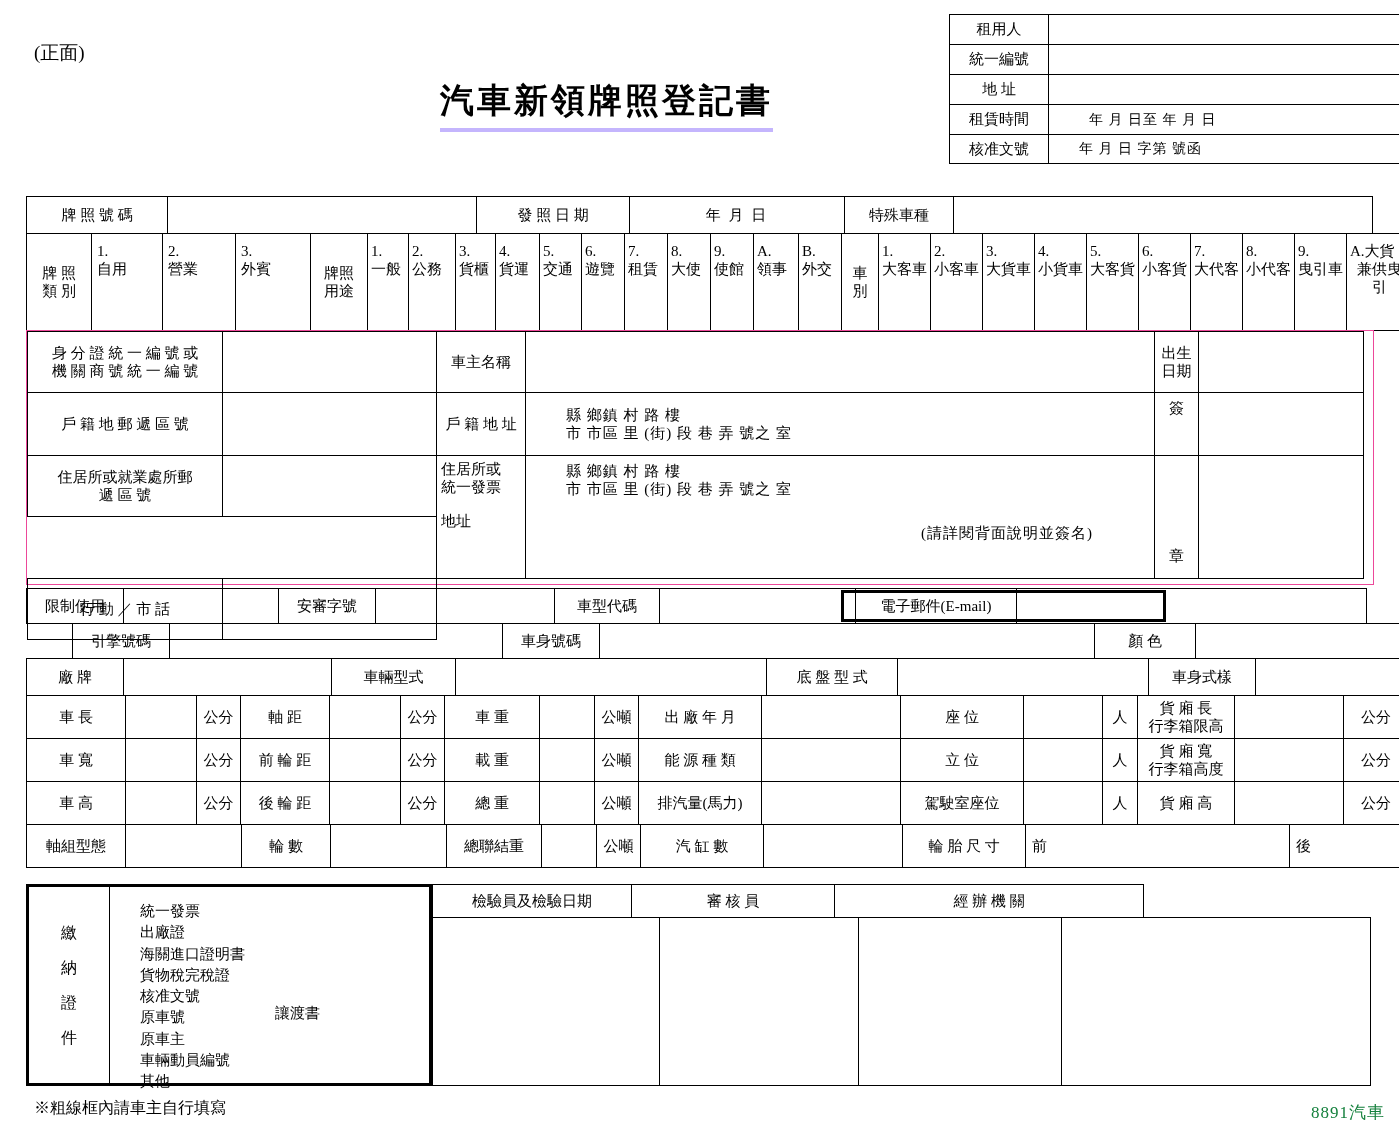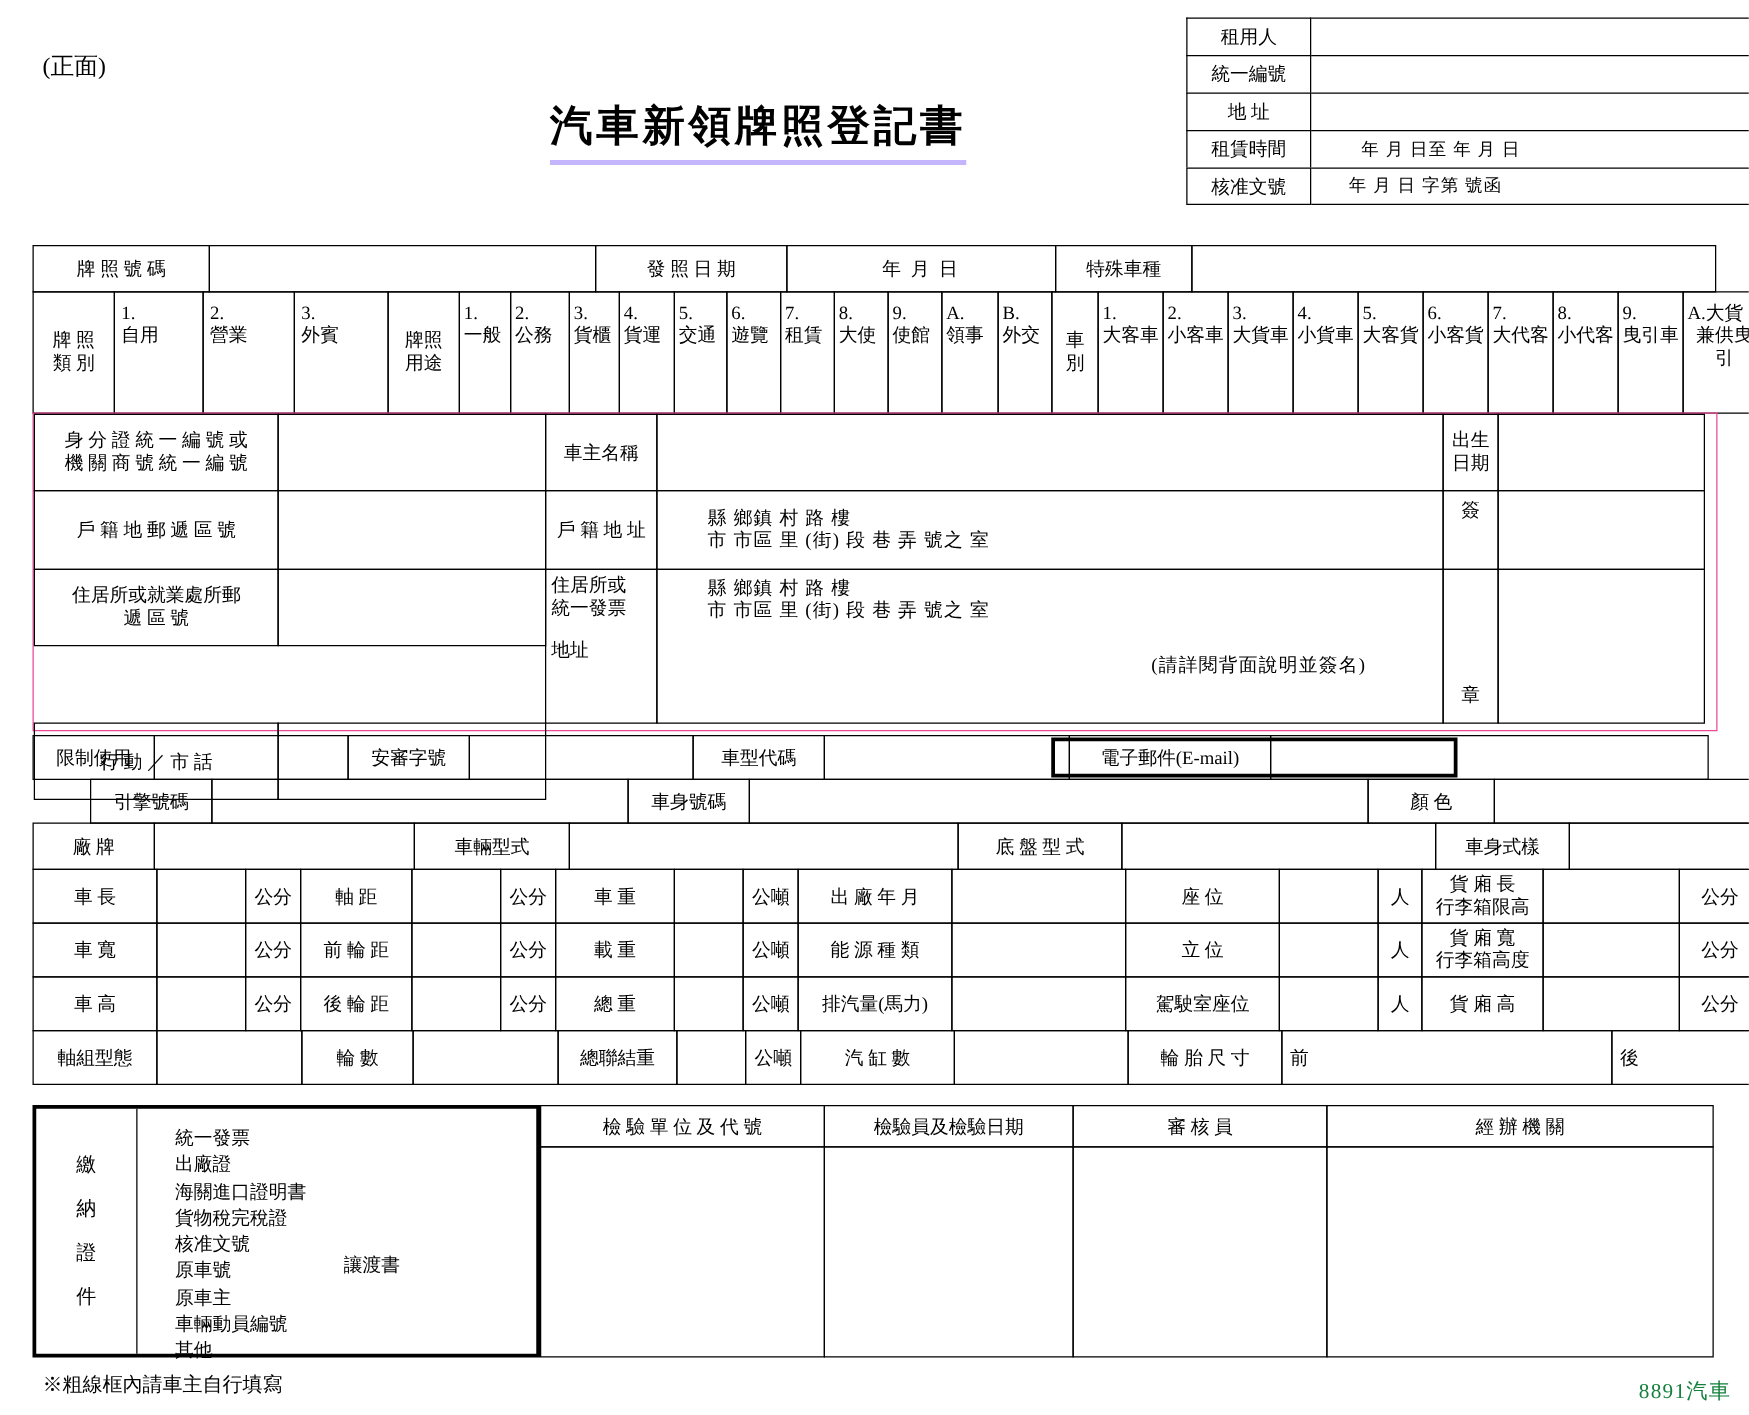--- a/index.html
+++ b/index.html
@@ -381,21 +381,20 @@
       <div class="cell spread" style="width:124px;height:44px;">汽  缸  數</div>
       <div class="cell" style="width:140px;height:44px;"></div>
       <div class="cell spread" style="width:124px;height:44px;">輪 胎 尺 寸</div>
       <div class="cell" style="width:265px;height:44px;justify-content:flex-start;padding-left:6px;">前</div>
       <div class="cell" style="width:274px;height:44px;justify-content:flex-start;padding-left:6px;">後</div>
     </div>
   </div>
 
   <div class="abs" style="left:432px;top:884px;">
     <div class="r">
-      <div class="cell" style="width:228px;height:34px;">檢 驗 單 位 及 代 號</div>
       <div class="cell" style="width:200px;height:34px;">檢驗員及檢驗日期</div>
       <div class="cell spread" style="width:204px;height:34px;">審      核      員</div>
       <div class="cell spread" style="width:310px;height:34px;">經    辦    機    關</div>
     </div>
     <div class="r">
       <div class="cell" style="width:228px;height:169px;"></div>
       <div class="cell" style="width:200px;height:169px;"></div>
       <div class="cell" style="width:204px;height:169px;"></div>
       <div class="cell" style="width:310px;height:169px;"></div>
     </div>

